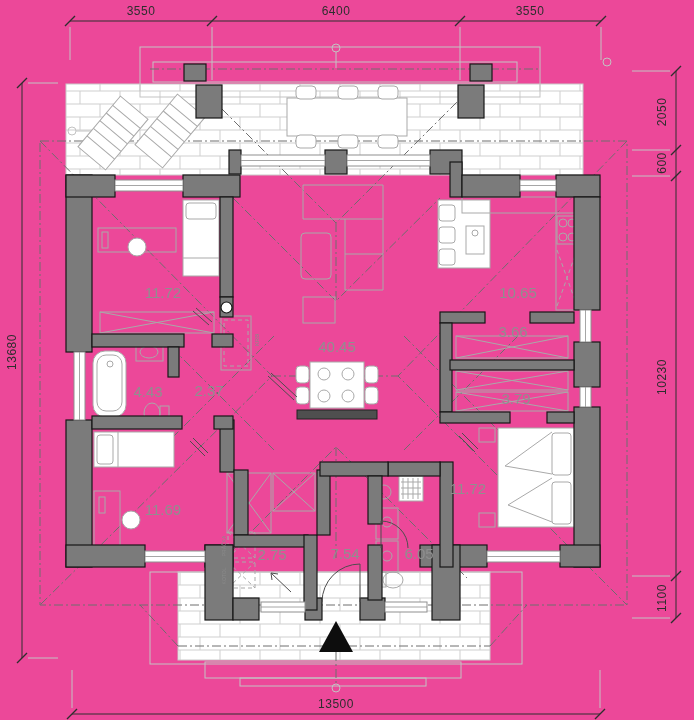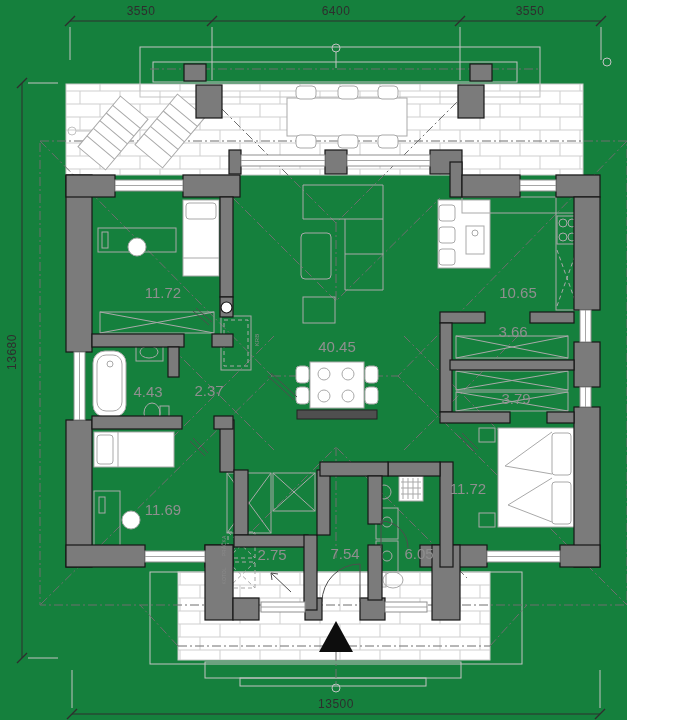--- a/index.html
+++ b/index.html
@@ -1,16 +1,16 @@
 <!DOCTYPE html>
 <html><head>
 <meta charset="utf-8">
 <style>
   html,body{margin:0;padding:0;background:#fff}
-  .stage{width:627px;height:720px;position:relative;background:#15803d;overflow:hidden}
+  .stage{width:694px;height:720px;position:relative;background:#ec4899;overflow:hidden}
   svg{display:block}
   text{font-family:"Liberation Sans","DejaVu Sans",sans-serif}
   .dimt{font-size:12px;letter-spacing:.5px}
   .room{font-size:15px}
   .tiny{font-size:6px;fill:#8a8a8a}
   .teeny{font-size:5px;fill:#8a8a8a}
   .wallshape{stroke:#161616;stroke-width:1.2}
   .fur{fill:none;stroke-width:1}
   .furw{fill:#fff;stroke-width:1}
   .dd{fill:none;stroke-width:1;stroke-dasharray:9 3 2 3}

